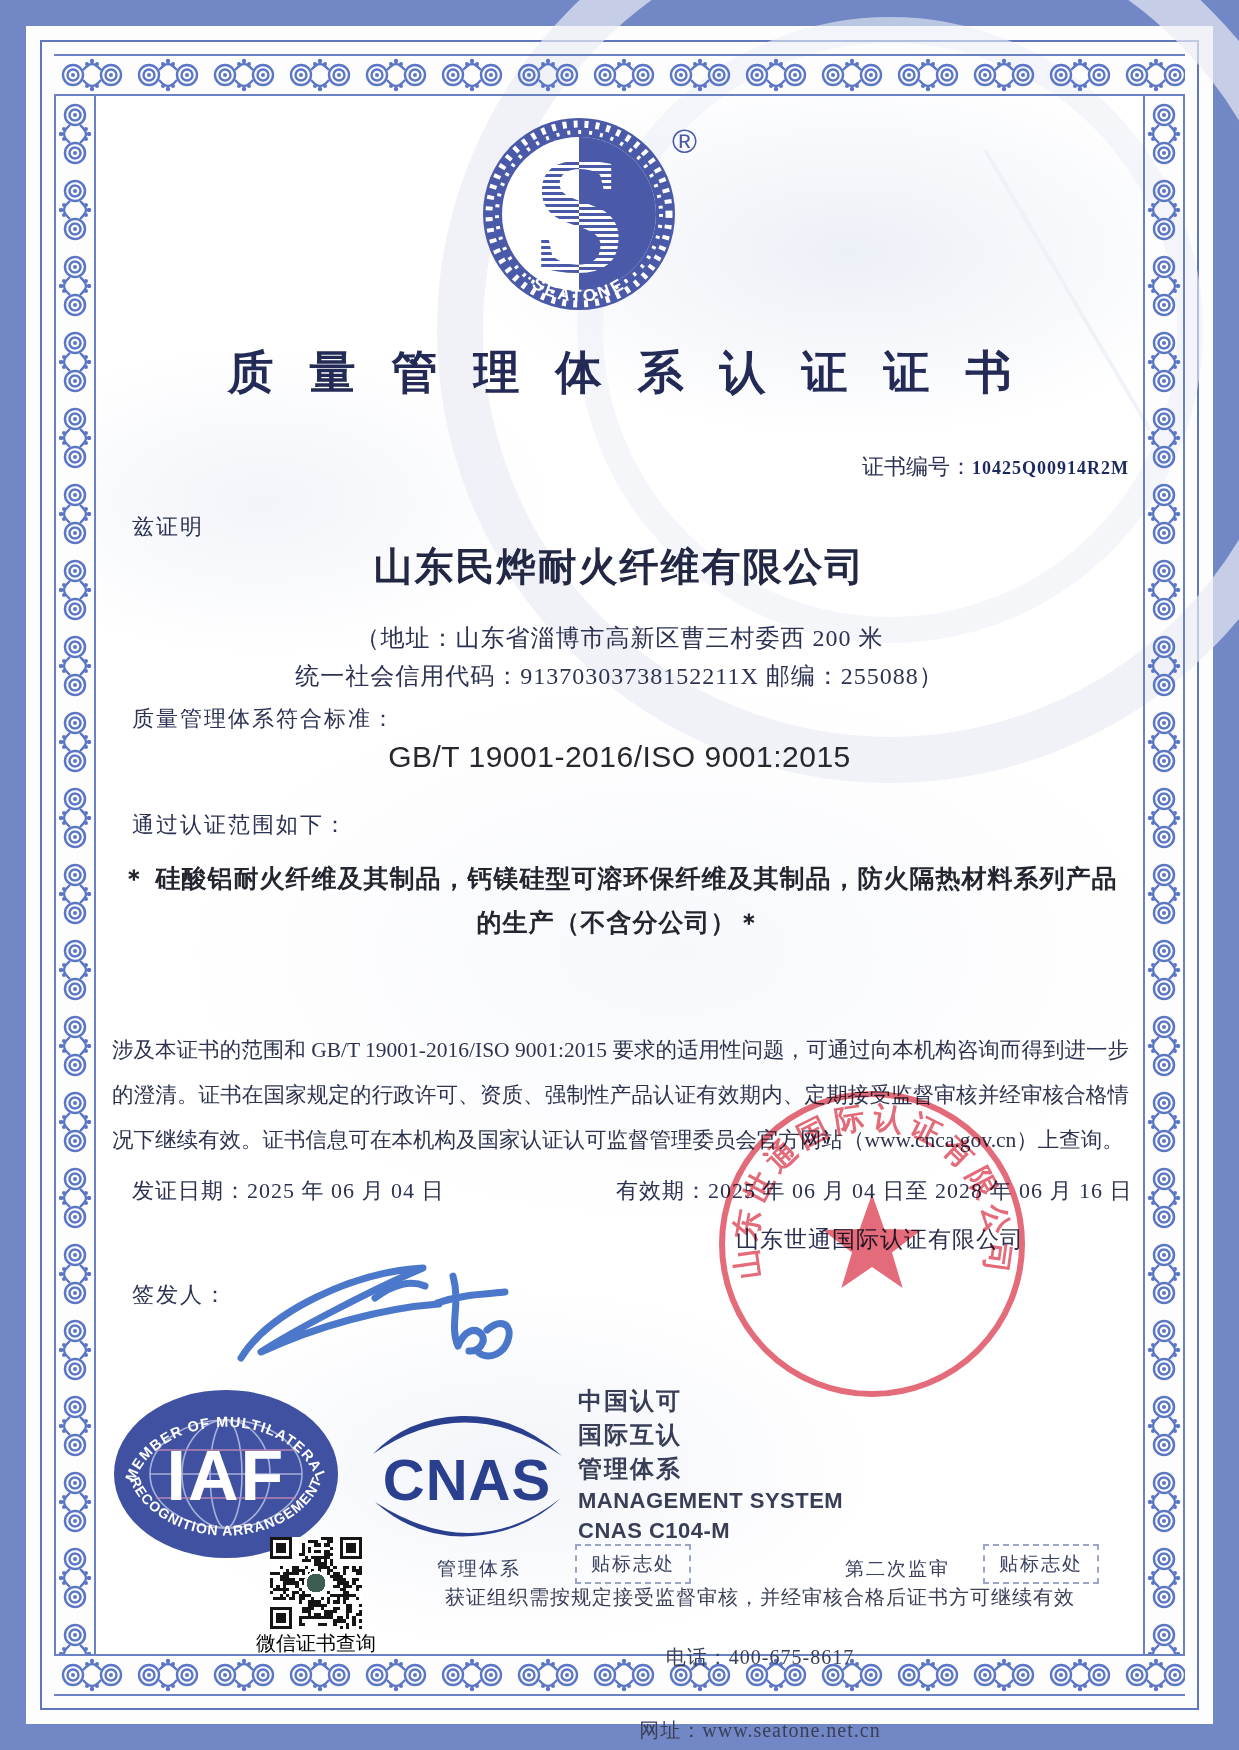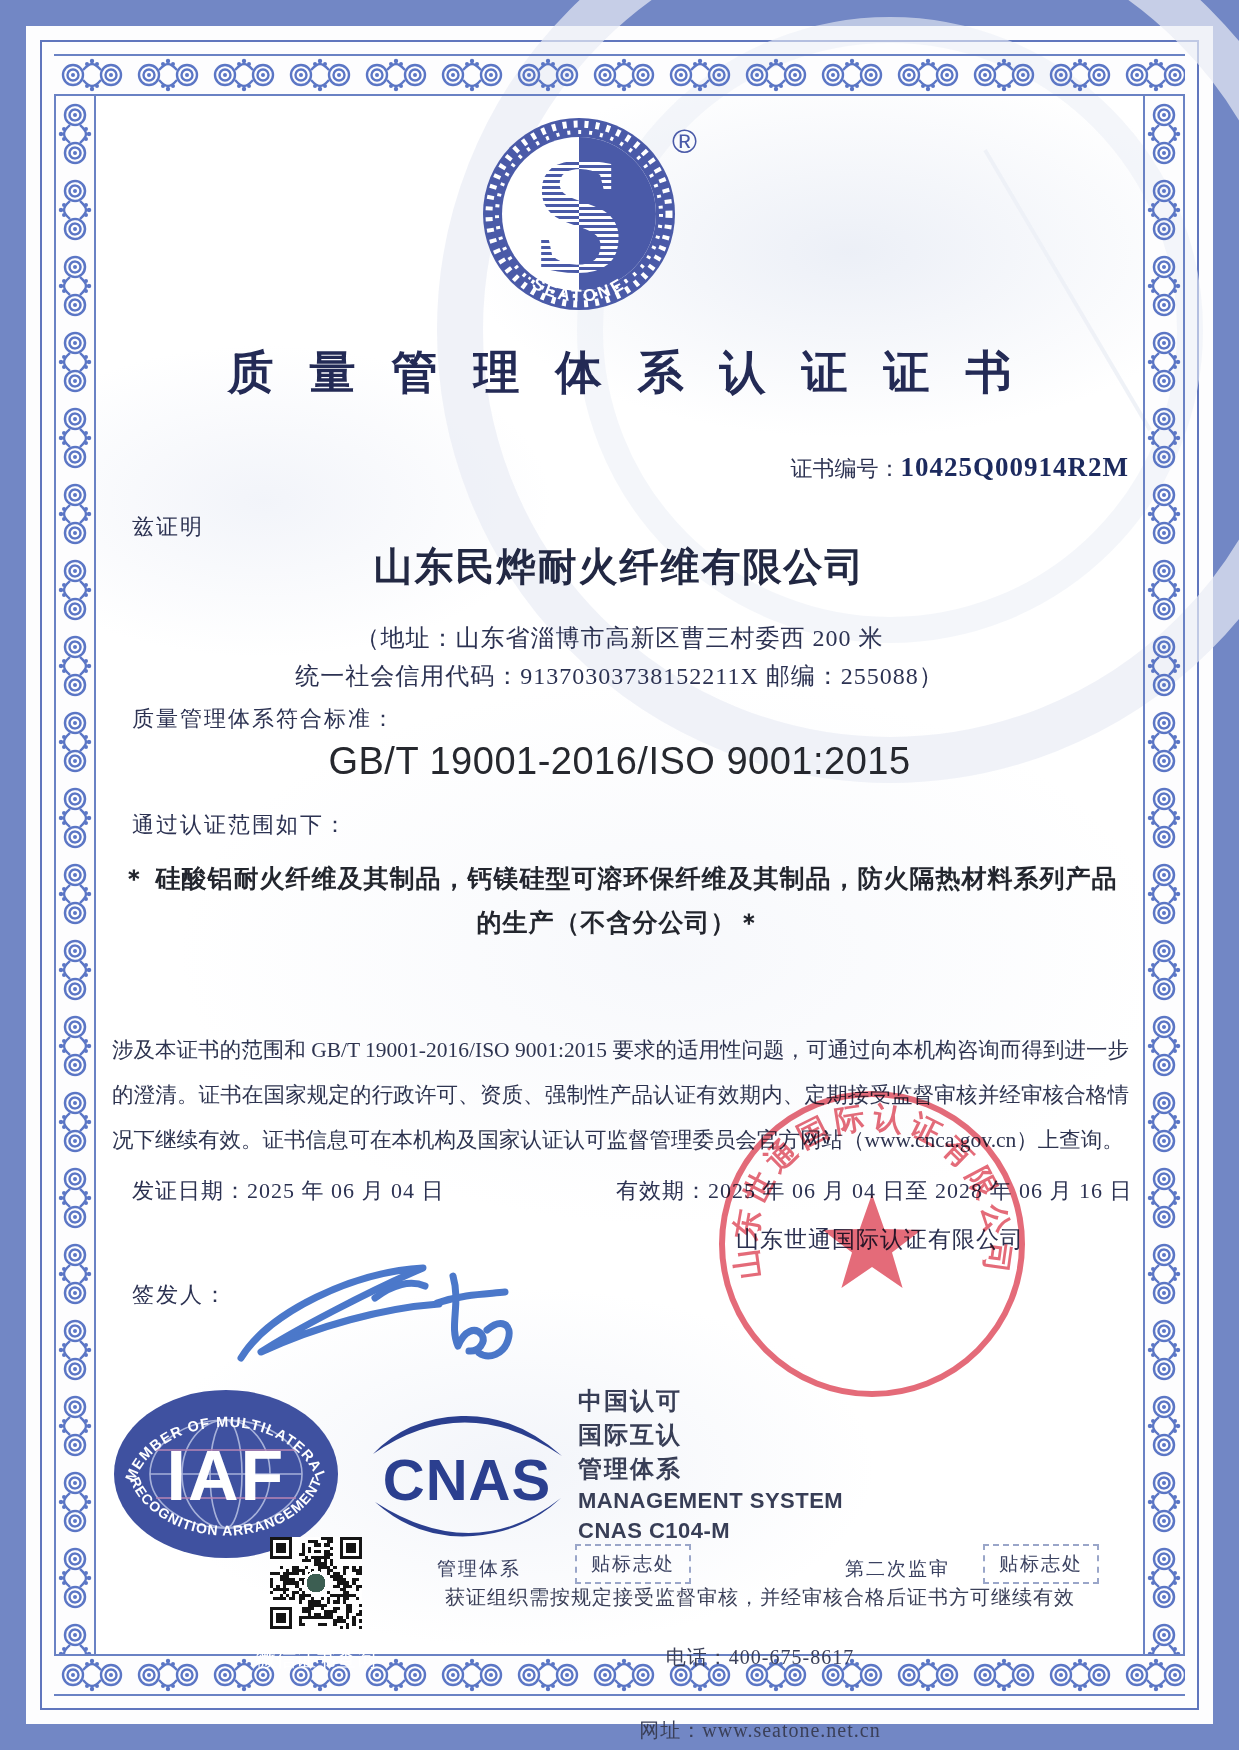--- a/index.html
+++ b/index.html
@@ -20,29 +20,29 @@
      radial-gradient(620px 300px at 72% 10%, rgba(205,214,233,.38), transparent 62%),
      radial-gradient(480px 260px at 16% 26%, rgba(212,219,237,.30), transparent 60%),
      radial-gradient(760px 420px at 55% 55%, rgba(214,221,238,.20), transparent 65%),
      radial-gradient(600px 300px at 40% 88%, rgba(210,218,236,.28), transparent 60%),#fff;}
   .globe-wm{position:absolute;left:0;top:0;width:1239px;height:1750px;pointer-events:none;}
   
   .abs{position:absolute;}
   .title{left:0;right:0;top:342px;text-align:center;font-size:46px;font-weight:700;
          letter-spacing:36px;padding-left:36px;color:#232a55;}
   .certno{right:110px;top:452px;color:#2c3252;font-size:22px;}
-  .certno b{font-size:27px;letter-spacing:1px;color:#1c2a5e;font-family:"Liberation Serif",serif;}
+  .certno b{font-size:18px;letter-spacing:1px;color:#1c2a5e;font-family:"Liberation Serif",serif;}
   .label{font-size:22px;color:#2c3252;letter-spacing:2px;}
   .hereby{left:132px;top:512px;}
   .company{left:0;right:0;top:540px;text-align:center;font-size:39px;font-weight:600;
            letter-spacing:2px;color:#222843;}
   .addr{left:0;right:0;text-align:center;font-size:24px;color:#2c3252;letter-spacing:1px;}
   .addr1{top:622px;} .addr2{top:660px;}
   .stdlabel{left:132px;top:704px;}
-  .standard{left:0;right:0;top:740px;text-align:center;font-size:38px;color:#26282e;
+  .standard{left:0;right:0;top:740px;text-align:center;font-size:30px;color:#26282e;
             font-family:"Liberation Sans","DejaVu Sans",sans-serif;letter-spacing:.5px;}
   .scopelabel{left:132px;top:810px;}
   .scope{left:112px;right:112px;top:856px;text-align:center;font-size:25px;font-weight:700;
          line-height:44px;color:#23262e;letter-spacing:1px;
          font-family:"Liberation Sans","DejaVu Sans",sans-serif;}
   .note{left:112px;right:110px;top:1028px;font-size:21.5px;line-height:45px;color:#2e3450;
         text-align:justify;}
   .issue{left:132px;top:1176px;font-size:22px;color:#2c3252;letter-spacing:1px;}
   .valid{left:616px;top:1176px;font-size:22px;color:#2c3252;letter-spacing:1px;}
   .signer{left:132px;top:1280px;}
@@ -50,21 +50,21 @@
              letter-spacing:1px;}
   .sig{left:225px;top:1246px;mix-blend-mode:multiply;opacity:.92;}
   .stamp{left:712px;top:1078px;mix-blend-mode:multiply;}
   
   .iaf{left:112px;top:1388px;} .cnas{left:365px;top:1398px;}
   .acc{left:578px;top:1384px;color:#383e56;font-family:"Liberation Sans","DejaVu Sans",sans-serif;}
   .acc .zh{font-size:24px;font-weight:700;line-height:34px;letter-spacing:2px;}
   .acc .en{font-size:22px;font-weight:700;line-height:30px;letter-spacing:.5px;}
   
   .qr{left:270px;top:1537px;}
-  .qrlabel{left:252px;top:1630px;width:128px;text-align:center;font-size:20px;color:#ffffff;margin-top:16px;}
+  .qrlabel{left:252px;top:1630px;width:128px;text-align:center;font-size:20px;color:#000000;}
   .audit{font-size:19px;color:#3a4160;letter-spacing:2px;}
   .audit1{left:437px;top:1556px;} .audit2{left:845px;top:1556px;}
   .sticker{width:112px;height:36px;border:2px dashed #9aa6c9;color:#3a4160;font-size:19px;
            text-align:center;line-height:36px;letter-spacing:2px;background:rgba(255,255,255,.4);}
   .sticker1{left:575px;top:1544px;} .sticker2{left:983px;top:1544px;}
   .fline{left:380px;width:760px;text-align:center;font-size:20px;color:#3a3f58;letter-spacing:1px;}
   .fline1{top:1584px;} .fline2{top:1614px;}
   .fline3{top:1644px;display:flex;justify-content:center;gap:46px;flex-direction:column;}
 </style>
 </head>

